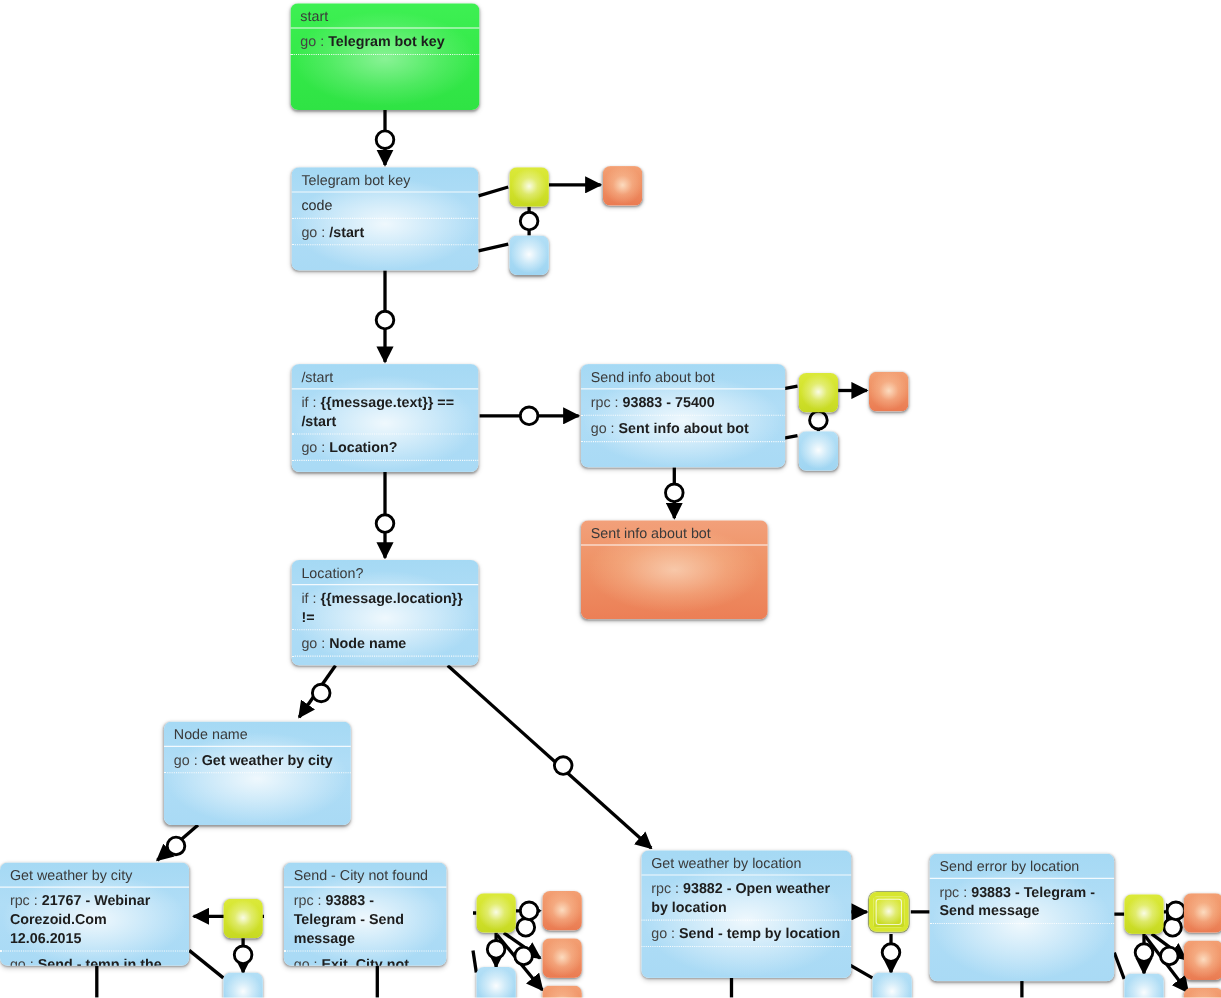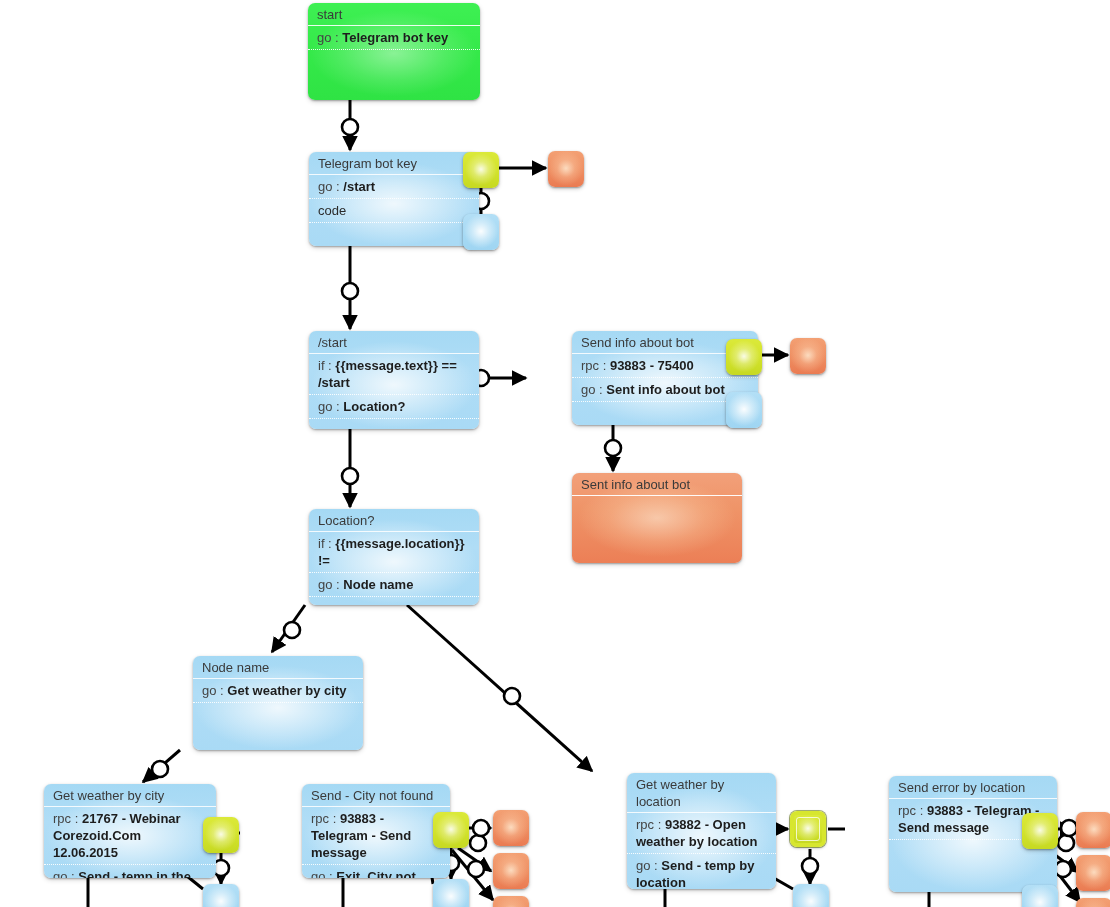--- a/index.html
+++ b/index.html
@@ -23,21 +23,20 @@
   }
   
   .node{
     position:absolute;
     box-sizing:border-box;
     border-radius:7px;
     padding:0;
     overflow:hidden;
     box-shadow:0 1px 2px rgba(0,0,0,0.30), 0 2px 5px rgba(0,0,0,0.16);
     z-index:5;
-    margin-left:44px;
   }
   .node.blue{
     background:
       radial-gradient(ellipse 68% 62% at 50% 55%, rgba(255,255,255,0.80) 0%, rgba(255,255,255,0.34) 42%, rgba(255,255,255,0) 72%),
       linear-gradient(180deg,#a5d9f4 0%,#b0ddf6 40%,#a9daf5 100%);
   }
   .node.green{
     background:
       radial-gradient(ellipse 66% 60% at 50% 52%, rgba(255,255,255,0.42) 0%, rgba(255,255,255,0.14) 45%, rgba(255,255,255,0) 74%),
       linear-gradient(180deg,#3ef053 0%,#35ea4a 45%,#2fe344 100%);
@@ -204,22 +203,22 @@
   <div id="nodes">
       <div class="node green" style="left: 264px; top: 3px; width: 172px; height: 97px;">
         <div class="rows">
           <div class="row title">start</div>
           <div class="row dashed"><span class="lbl">go : </span><span class="val">Telegram bot key</span></div>
         </div>
       </div>
       <div class="node blue" style="left: 265px; top: 152px; width: 170px; height: 94px;">
         <div class="rows">
           <div class="row title">Telegram bot key</div>
+          <div class="row dashed">code</div>
           <div class="row dashed"><span class="lbl">go : </span><span class="val">/start</span></div>
-          <div class="row dashed">code</div>
         </div>
       </div>
       <div class="node blue" style="left: 265px; top: 331px; width: 170px; height: 98px;">
         <div class="rows">
           <div class="row title">/start</div>
           <div class="row dashed"><span class="lbl">if : </span><span class="val">{{message.text}} == /start</span></div>
           <div class="row dashed"><span class="lbl">go : </span><span class="val">Location?</span></div>
         </div>
       </div>
       <div class="node blue" style="left: 528px; top: 331px; width: 186px; height: 94px;">
@@ -254,21 +253,21 @@
           <div class="row dashed"><span class="lbl">go : </span><span class="val">Send - temp in the city</span></div>
         </div>
       </div>
       <div class="node blue" style="left: 258px; top: 784px; width: 148px; height: 94px;">
         <div class="rows">
           <div class="row title">Send - City not found</div>
           <div class="row dashed"><span class="lbl">rpc : </span><span class="val">93883 - Telegram - Send message</span></div>
           <div class="row dashed"><span class="lbl">go : </span><span class="val">Exit. City not found</span></div>
         </div>
       </div>
-      <div class="node blue" style="left: 583px; top: 773px; width: 149px; height: 116px;">
+      <div class="node blue" style="left: 583px; top: 773px; width: 191px; height: 116px;">
         <div class="rows">
           <div class="row title">Get weather by location</div>
           <div class="row dashed"><span class="lbl">rpc : </span><span class="val">93882 - Open weather by location</span></div>
           <div class="row dashed"><span class="lbl">go : </span><span class="val">Send - temp by location</span></div>
         </div>
       </div>
       <div class="node blue" style="left: 845px; top: 776px; width: 168px; height: 116px;">
         <div class="rows">
           <div class="row title">Send error by location</div>
           <div class="row dashed"><span class="lbl">rpc : </span><span class="val">93883 - Telegram - Send message</span></div>

